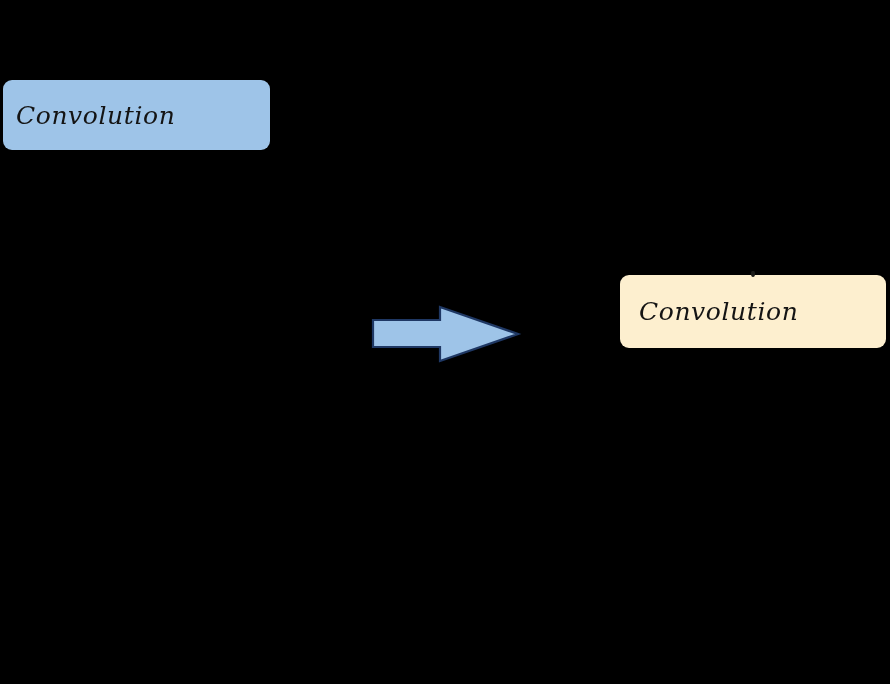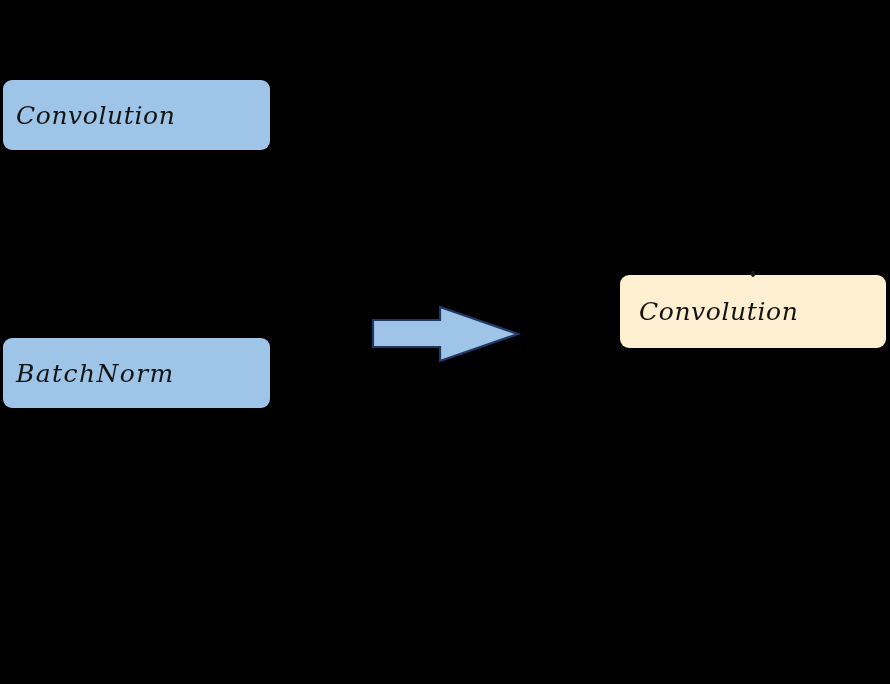--- a/index.html
+++ b/index.html
@@ -107,23 +107,20 @@
 </style>
 </head>
 <body>
 
 <div id="canvas">
 
   <div class="node node-blue" id="node-convolution-source">
     <span class="node-label">Convolution</span>
   </div>
 
-  <div class="node node-blue" id="node-batchnorm">
-    <span class="node-label">BatchNorm</span>
-  </div>
 
   <div id="fusion-arrow">
     <svg viewBox="0 0 152 64" xmlns="http://www.w3.org/2000/svg">
       <polygon points="3,18 70,18 70,5 148,32 70,59 70,45 3,45" fill="#9ec4e8" stroke="#1f3864" stroke-width="2.2" stroke-linejoin="miter"></polygon>
     </svg>
   </div>
 
   <div class="node node-cream" id="node-convolution-fused">
     <span class="node-label">Convolution</span>
   </div>

